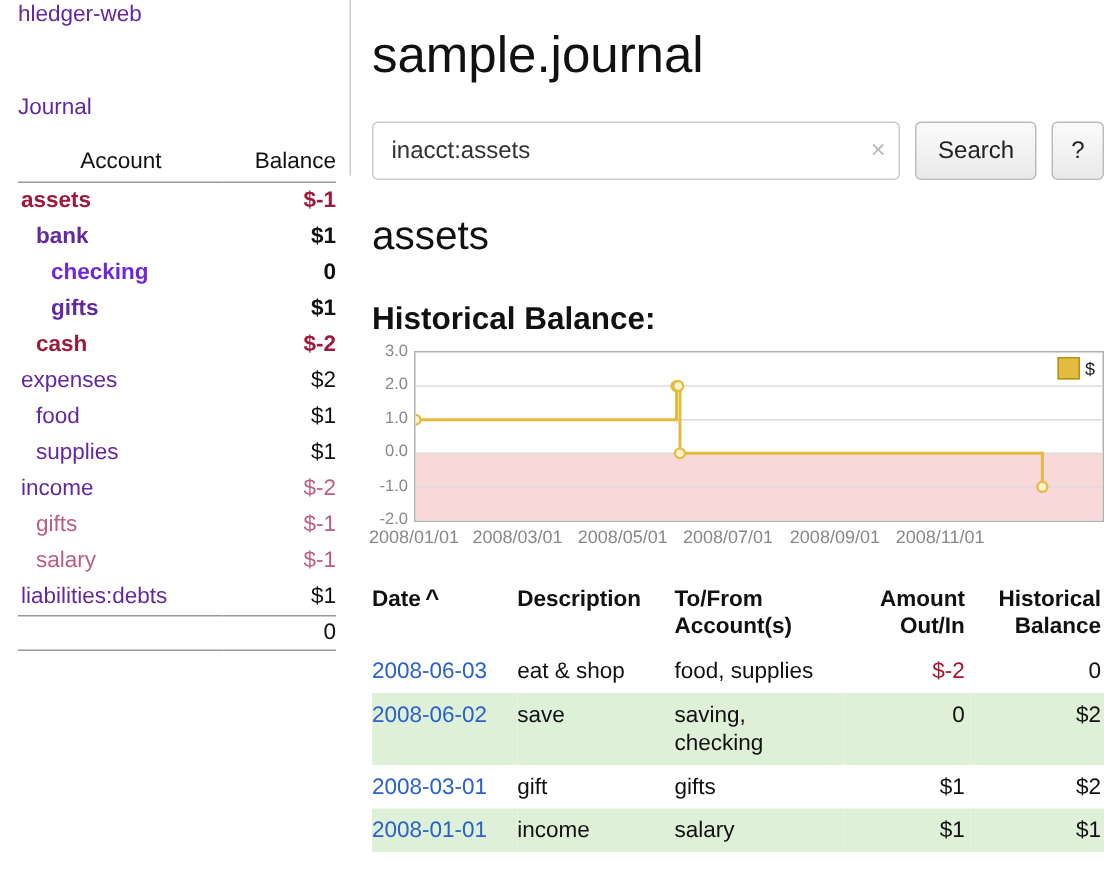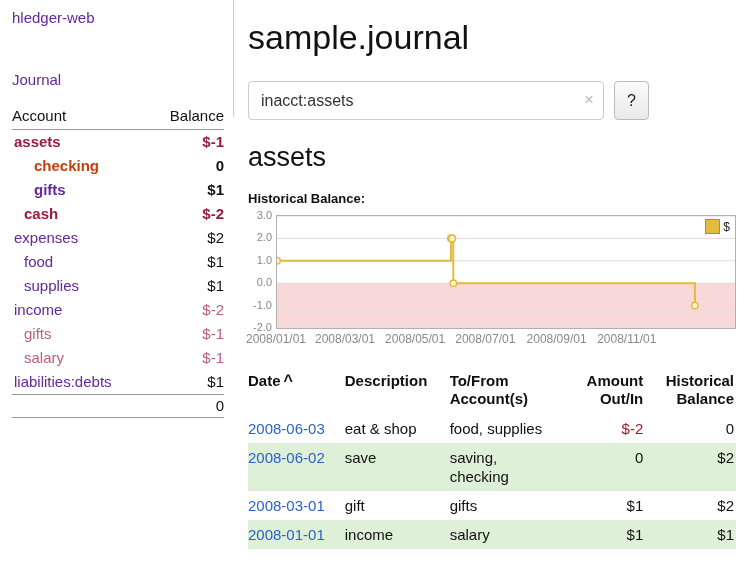--- a/index.html
+++ b/index.html
@@ -8,42 +8,42 @@
   }
   html,body{margin:0;padding:0}
   body{width:742px;height:582px;font-family:"Liberation Sans",sans-serif;font-size:15px;color:#111;
        background:#fff;overflow:hidden;position:relative}
   a{text-decoration:none;cursor:pointer}
   .b{font-weight:700}
   .divider{position:absolute;left:233px;top:0;width:1px;height:117px;background:#ccc}
 
   
   .sidebar{position:absolute;left:0;top:0;width:234px}
-  .brand{display:block;margin:9px 0 0 12px;color:var(--purple)}
+  .brand{display:block;margin:1px 0 0 12px;color:var(--purple)}
   .journal{display:block;margin:45px 0 0 12px;color:var(--purple)}
   .acct-table{border-collapse:collapse;margin:15px 0 0 12px;width:212px;font-size:15px}
-  .acct-table th{font-weight:400;text-align:left;border-bottom:1px solid #999;padding:4px 0 5px}
+  .acct-table th{font-weight:400;text-align:center;border-bottom:1px solid #999;padding:4px 0 5px}
   .acct-table th.r{text-align:right}
   .acct-table td{padding:3px 0;line-height:18px}
   .acct-table td.bal{text-align:right}
   .acct-table tr.total td{border-top:1px solid #999;border-bottom:1px solid #999;padding:2px 0}
 
   
   .main{position:absolute;left:248px;top:0;width:488px}
   .page-title{font-size:34px;font-weight:400;margin:18px 0 0}
   .search-row{display:flex;align-items:center;margin-top:24px}
   .search-box{position:relative;width:356px}
   .search-input{width:100%;box-sizing:border-box;height:39px;border:1px solid #ccc;border-radius:4px;
                 padding:0 30px 0 12px;font-size:16px;font-family:inherit;color:#333;outline:none}
   .clear-x{position:absolute;right:10px;top:10px;color:#bbb;font-size:17px;line-height:17px;cursor:pointer}
   .btn{height:39px;border:1px solid #bbb;border-radius:4px;background:linear-gradient(#fbfbfb,#e9e9e9);
        font-size:16px;font-family:inherit;color:#222;padding:0 14px;margin-left:10px;cursor:pointer}
   .btn.help{padding:0 12px}
   .acct-heading{font-size:27px;font-weight:400;margin:22px 0 0}
-  .chart-label{font-weight:700;margin-top:18px;font-size:13px}
+  .chart-label{font-weight:700;margin-top:28px;font-size:21px}
 
   
   .chart-wrap{margin-top:9px;width:488px}
   .chart-row{display:flex}
   .ylabels{position:relative;width:28px;flex:none}
   .ylabels span{position:absolute;right:4px;font-size:11px;color:#888;line-height:11px}
   .plot-col{flex:1}
   .plot{position:relative;height:112px;border:1px solid #b0b0b0;background:#fff}
   .plot svg{position:absolute;left:0;top:0;width:100%;height:100%;display:block}
   .legend{position:absolute;top:3px;right:5px;display:flex;align-items:center;font-size:12px;color:#222}
@@ -76,21 +76,25 @@
         <th>Account</th>
         <th class="r">Balance</th>
       </tr>
     </thead>
     <tbody id="acct-rows">
         <tr>
           <td style="padding-left: 2px;"><a href="#" class="b" style="color: rgb(156, 27, 58);">assets</a></td>
           <td class="bal b" style="color: rgb(156, 27, 58);">$-1</td>
         </tr>
         <tr>
-          <td style="padding-left: 22px;"><a href="#" class="b" style="color: #c2410c;">checking</a></td>
+          <td style="padding-left: 12px;"><a href="#" class="b" style="color: rgb(99, 39, 158);">bank</a></td>
+          <td class="bal b" style="color: rgb(17, 17, 17);">$1</td>
+        </tr>
+        <tr>
+          <td style="padding-left: 22px;"><a href="#" class="b" style="color: #6d28d9;">checking</a></td>
           <td class="bal b" style="color: rgb(17, 17, 17);">0</td>
         </tr>
         <tr>
           <td style="padding-left: 22px;"><a href="#" class="b" style="color: rgb(99, 39, 158);">gifts</a></td>
           <td class="bal b" style="color: rgb(17, 17, 17);">$1</td>
         </tr>
         <tr>
           <td style="padding-left: 12px;"><a href="#" class="b" style="color: rgb(156, 27, 58);">cash</a></td>
           <td class="bal b" style="color: rgb(156, 27, 58);">$-2</td>
         </tr>
@@ -133,20 +137,21 @@
 </aside>
 
 <main class="main">
   <h1 class="page-title">sample.journal</h1>
 
   <div class="search-row">
     <div class="search-box">
       <input class="search-input" type="text" value="inacct:assets" style="">
       <span class="clear-x">×</span>
     </div>
+    <button class="btn">Search</button>
     <button class="btn help">?</button>
   </div>
 
   <h2 class="acct-heading">assets</h2>
   <div class="chart-label">Historical Balance:</div>
 
   <div class="chart-wrap">
     <div class="chart-row">
       <div class="ylabels" id="ylabels">
           <span style="top: -5px;">3.0</span>

